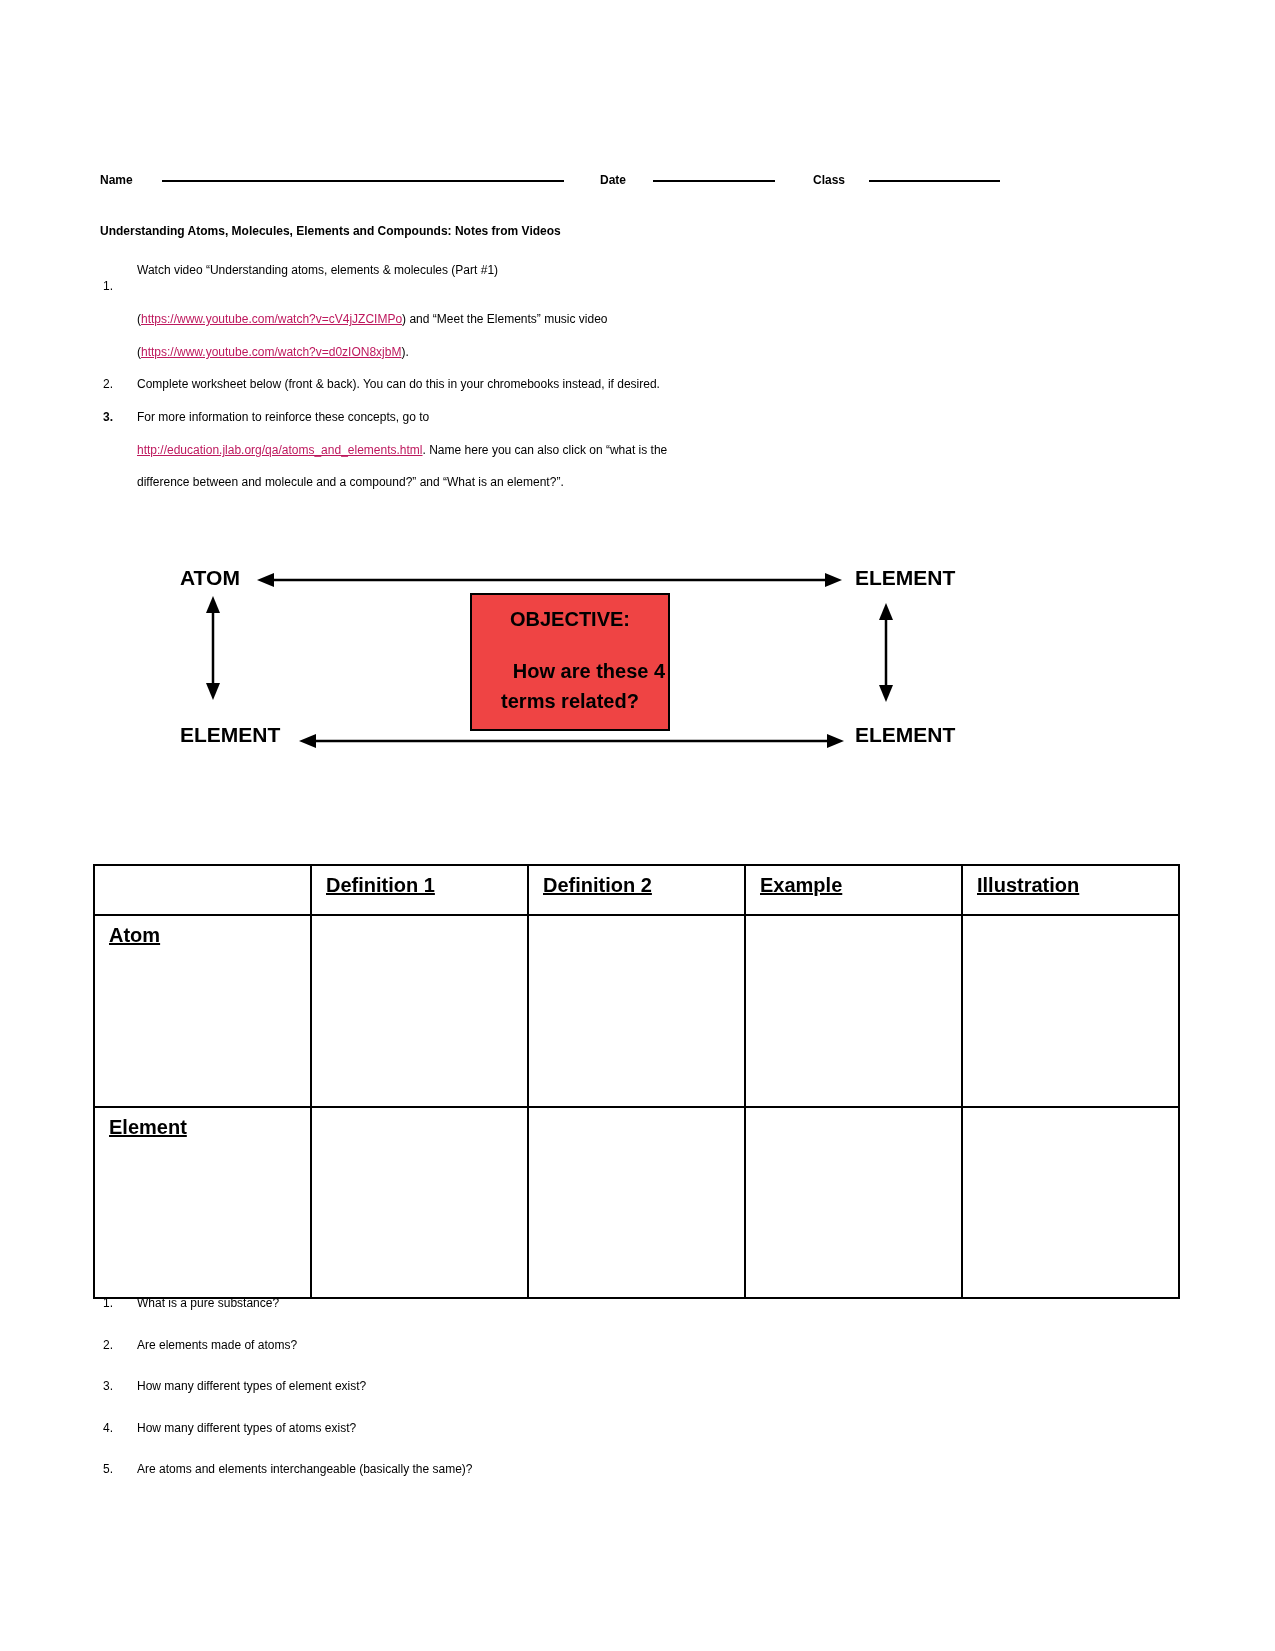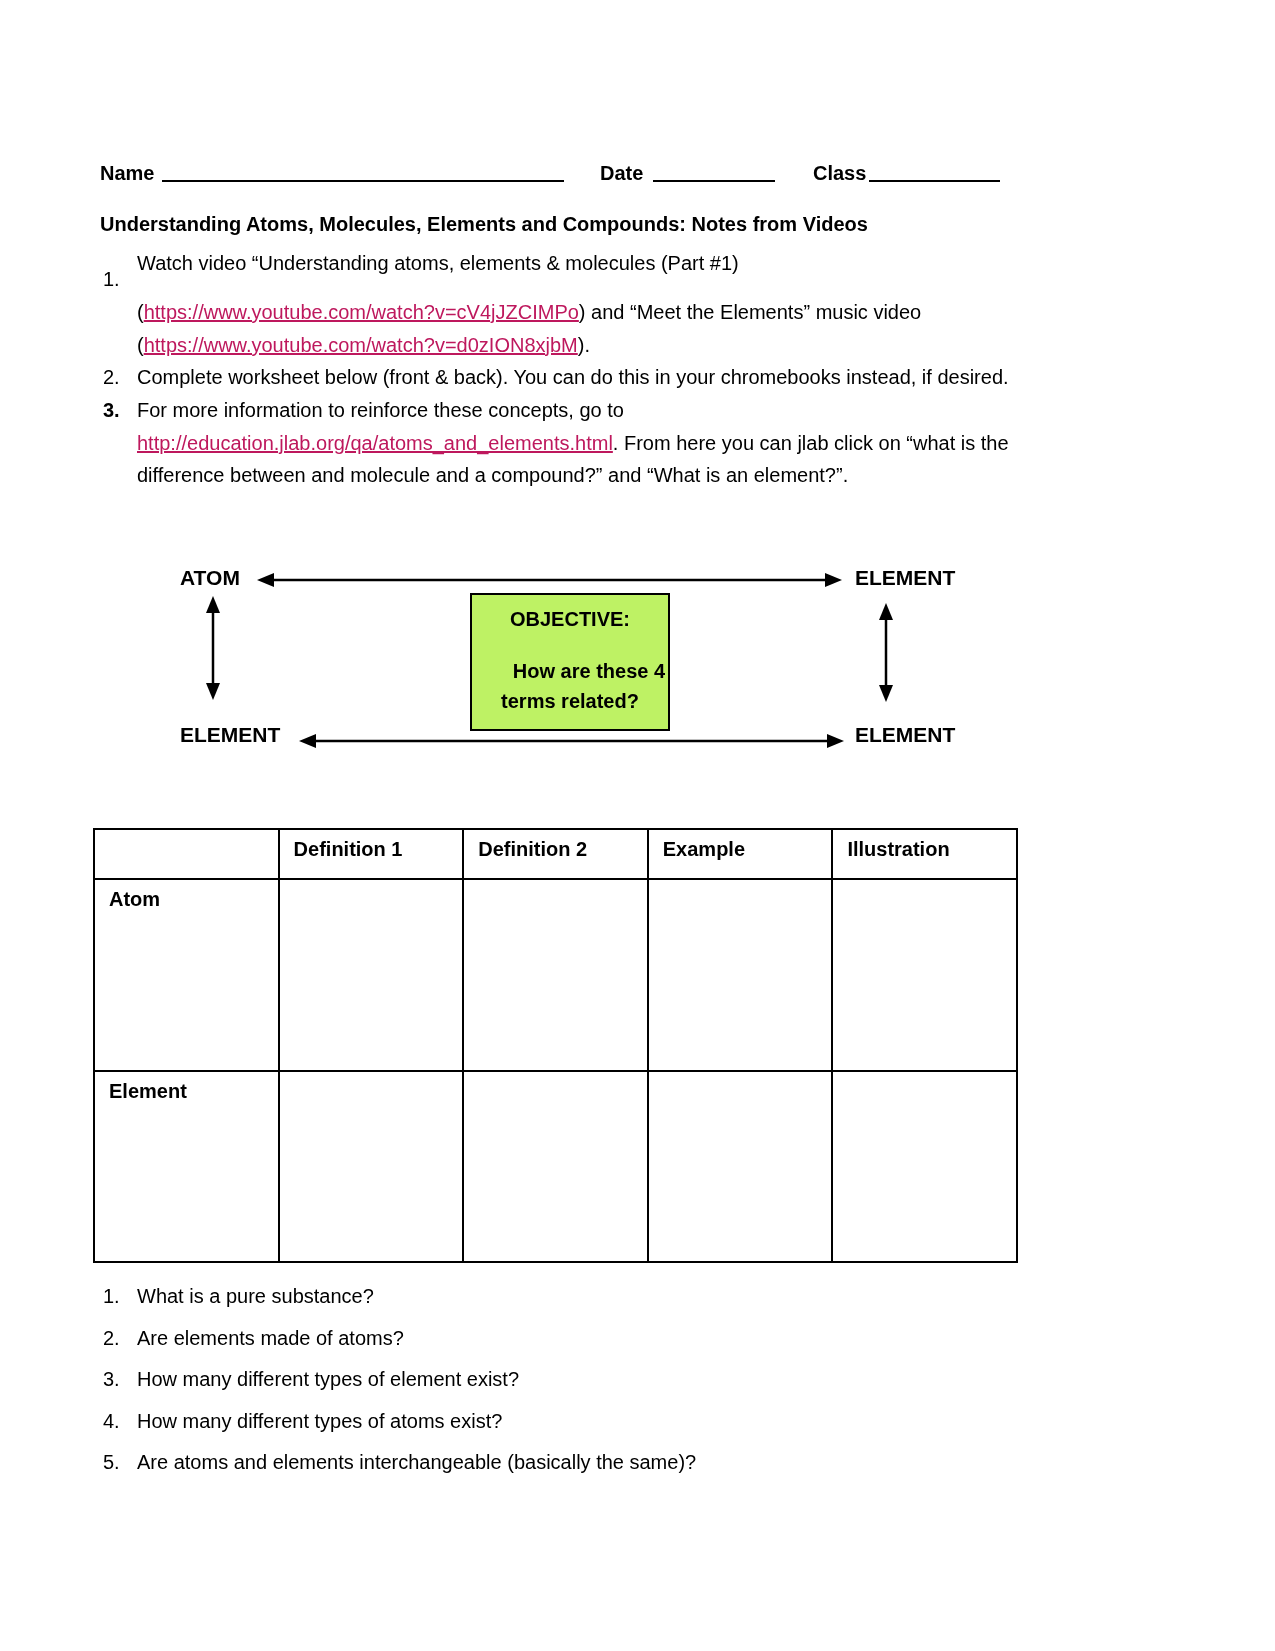--- a/index.html
+++ b/index.html
@@ -1,36 +1,36 @@
 <!DOCTYPE html>
 <html><head>
 <meta charset="utf-8">
 <style>
   html,body{margin:0;padding:0;background:#ffffff;}
   .page{
     position:relative;width:1275px;height:1651px;background:#ffffff;
     font-family:"Liberation Sans",sans-serif;color:#000;overflow:hidden;
   }
   .abs{position:absolute;}
-  .t{font-size:20px;line-height:26px;white-space:nowrap;}
+  .t{font-size:12px;line-height:26px;white-space:nowrap;margin-top:7px;}
   .b{font-weight:bold;}
   .blank{position:absolute;height:20px;border-bottom:2px solid #000;}
   a.lnk{color:#be185d;text-decoration:underline;cursor:pointer;}
   .diag-label{font-size:21px;font-weight:bold;white-space:nowrap;}
   .obj-box{
     position:absolute;left:470px;top:593px;width:200px;height:138px;
-    border:2px solid #000;background:#bef264;text-align:center;box-sizing:border-box;z-index:2;
+    border:2px solid #000;background:#ef4444;text-align:center;box-sizing:border-box;z-index:2;
   }
   .obj-box .obj-title{font-size:20px;font-weight:bold;margin-top:13px;}
   .obj-box .obj-l1{font-size:20px;font-weight:bold;margin-top:25px;line-height:30px;padding-left:38px;}
   .obj-box .obj-l2{font-size:20px;font-weight:bold;line-height:30px;text-align:center;}
   svg.overlay{position:absolute;left:0;top:0;z-index:1;pointer-events:none;}
   table.ws{
-    position:absolute;left:93px;top:828px;width:925px;
-    border-collapse:collapse;table-layout:fixed;
+    position:absolute;left:93px;top:864px;width:1087px;
+    border-collapse:collapse;table-layout:fixed;text-decoration:underline;
   }
   table.ws td{
     border:2px solid #000;vertical-align:top;padding:8px 14px;
     font-size:20px;font-weight:bold;overflow:hidden;
   }
   tr.hdr td{height:32px;}
   tr.row1 td{height:174px;}
   tr.row2 td{height:173px;}
   .qnum,.inum{display:inline-block;}
 </style>
@@ -58,21 +58,21 @@
   <div class="abs t" style="left:137px;top:332px">
     <span>(</span><a class="lnk">https://www.youtube.com/watch?v=d0zION8xjbM</a><span>).</span>
   </div>
 
   <span class="abs t inum" style="left:103px;top:364px">2.</span>
   <div class="abs t" style="left:137px;top:364px">Complete worksheet below (front &amp; back). You can do this in your chromebooks instead, if desired.</div>
 
   <span class="abs t inum b" style="left:103px;top:397px">3.</span>
   <div class="abs t" style="left:137px;top:397px">For more information to reinforce these concepts, go to</div>
   <div class="abs t" style="left:137px;top:430px">
-    <a class="lnk">http://education.jlab.org/qa/atoms_and_elements.html</a><span>. From here you can jlab click on “what is the</span>
+    <a class="lnk">http://education.jlab.org/qa/atoms_and_elements.html</a><span>. Name here you can also click on “what is the</span>
   </div>
   <div class="abs t" style="left:137px;top:462px">difference between and molecule and a compound?” and “What is an element?”.</div>
 
   <svg class="overlay" width="1275" height="1651">
 
     <line x1="272" y1="580" x2="827" y2="580" stroke="#000" stroke-width="2.5"></line>
     <polygon points="257,580 274,573 274,587" fill="#000"></polygon>
     <polygon points="842,580 825,573 825,587" fill="#000"></polygon>
 
     <line x1="314" y1="741" x2="829" y2="741" stroke="#000" stroke-width="2.5"></line>

